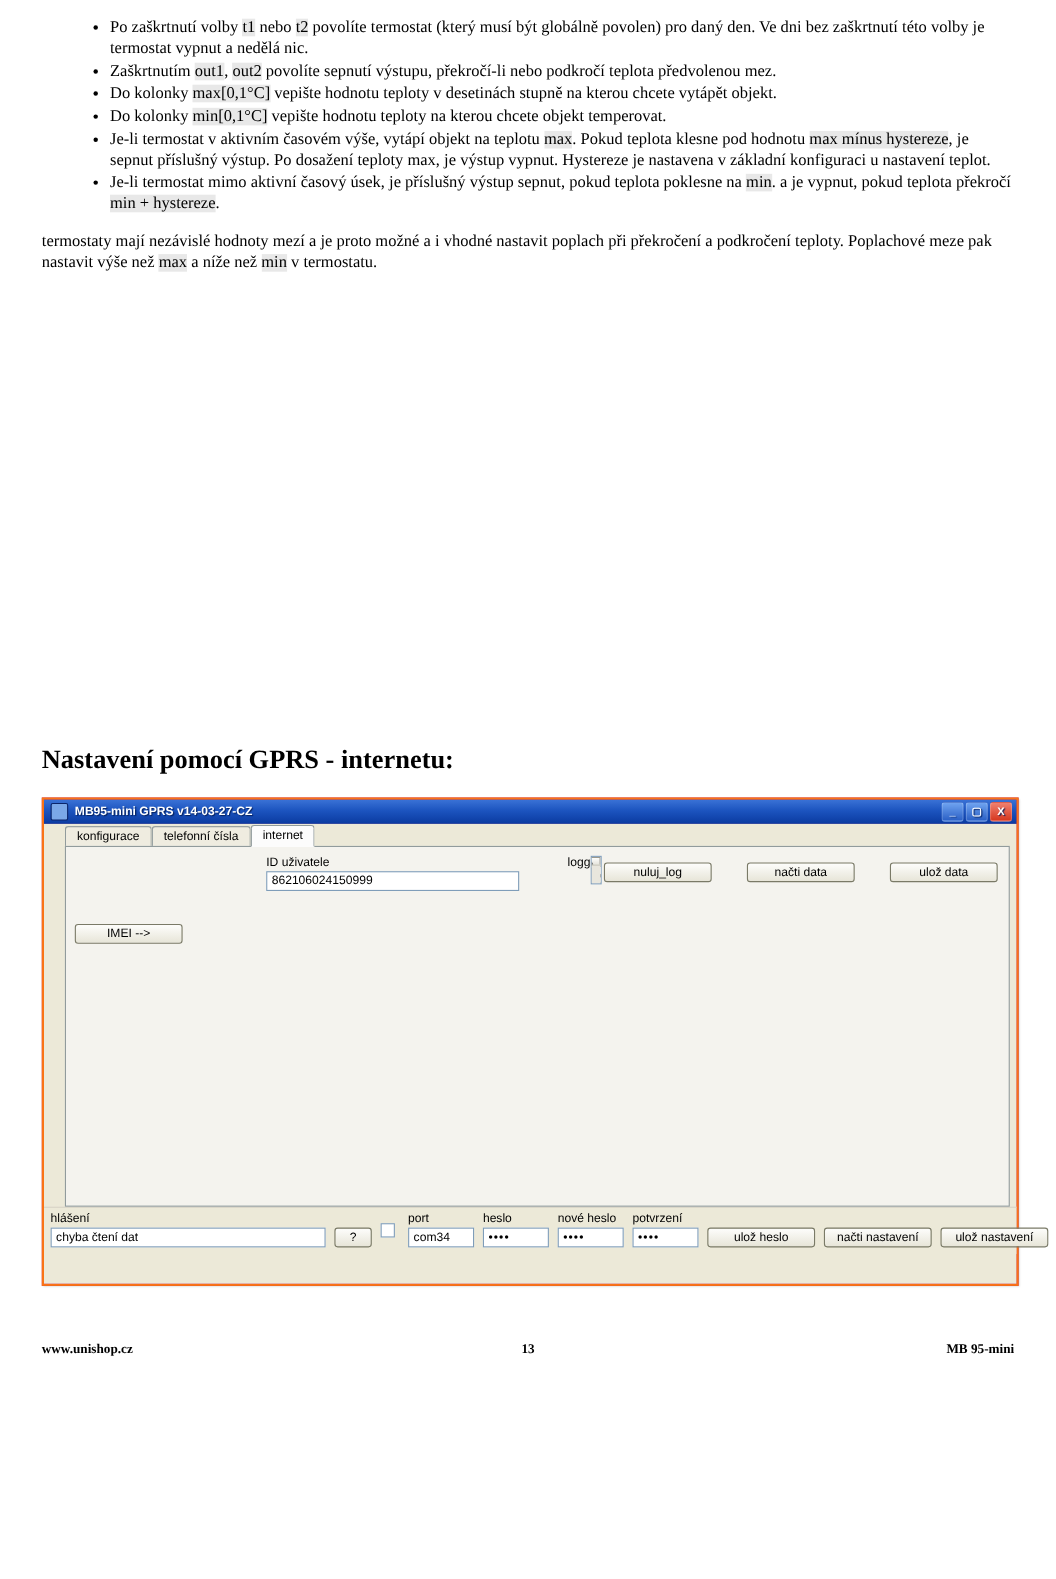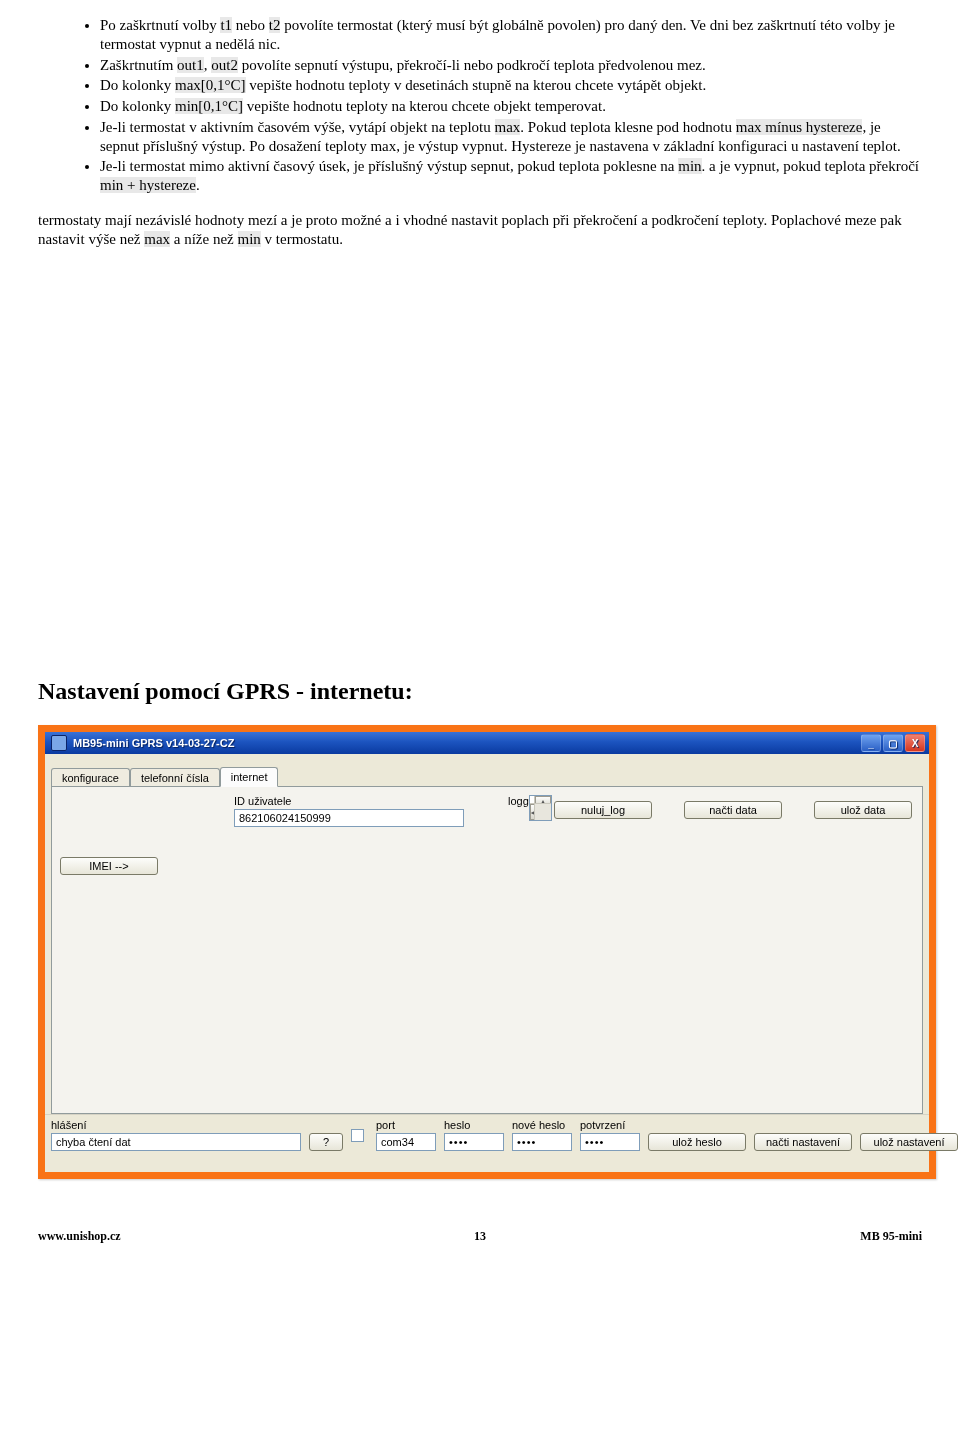--- a/index.html
+++ b/index.html
@@ -31,21 +31,21 @@
     line-height: 1.25;
   }
   h2.section-heading {
     font-size: 24px;
     font-weight: bold;
     margin-top: 430px;
     margin-bottom: 20px;
   }
   
   .win {
-    border: 7px solid #f97316;
+    border: 2px solid #f97316;
     width: 884px;
     height: 440px;
     display: flex;
     flex-direction: column;
     font-family: Tahoma, Arial, sans-serif;
     font-size: 11px;
     color: #000;
     background: #be185d;
     box-shadow: 1px 1px 2px rgba(0,0,0,.2);
   }
@@ -82,21 +82,22 @@
   .winbtn.min, .winbtn.max { background: linear-gradient(#6fa3f0,#2a5fc5); }
   .winbtn.close { background: linear-gradient(#f08070,#d6371f); }
   .client {
     flex: 1;
     background: #ece9d8;
     display: flex;
     flex-direction: column;
     padding: 0;
   }
   .tabs-area {
-    padding: 12px 6px 0 6px;
+    padding: 0 6px 0 6px;
+    margin-left: 13px;
   }
   .tabs {
     display: flex;
     gap: 0;
     position: relative;
     top: 1px;
   }
   .tab {
     padding: 3px 10px 3px 10px;
     border: 1px solid #919b9c;

